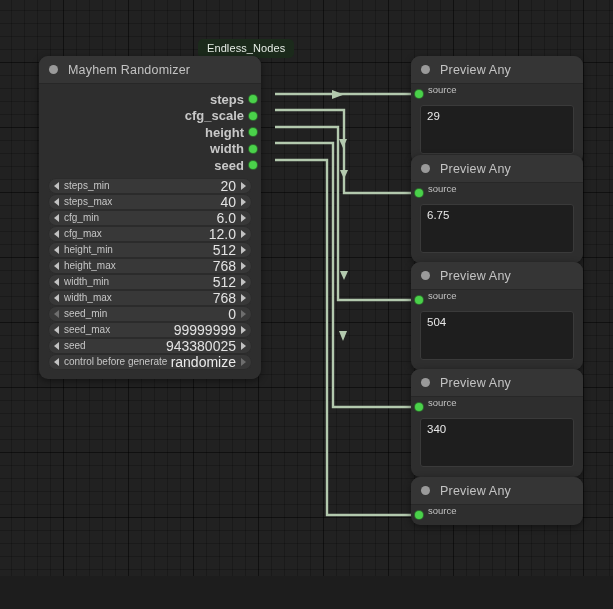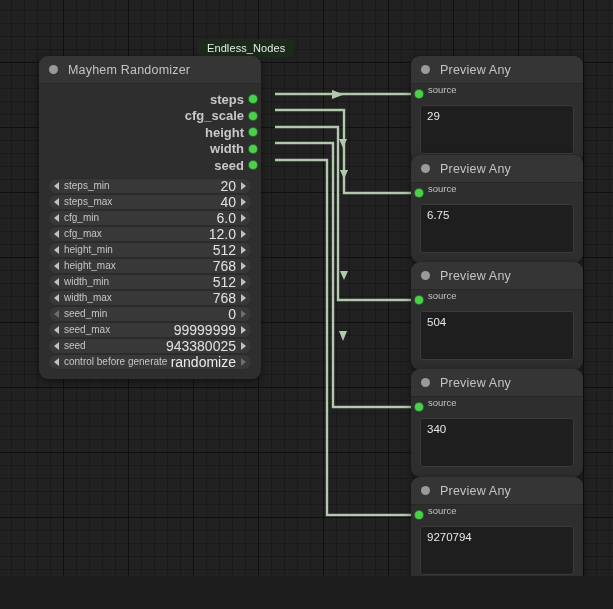--- a/index.html
+++ b/index.html
@@ -331,16 +331,15 @@
 
   <div class="node" style="left:411px; top:477px; width:172px;">
     <div class="node-title">
       <span class="title-dot"></span>
       <span class="node-title-text">Preview Any</span>
     </div>
     <div class="pv-in">
       <span class="port"></span>
       <span class="pv-in-label">source</span>
     </div>
-    <div class="pv-box">9270794</div>
   </div>
 
 </div>
 
 </body></html>

